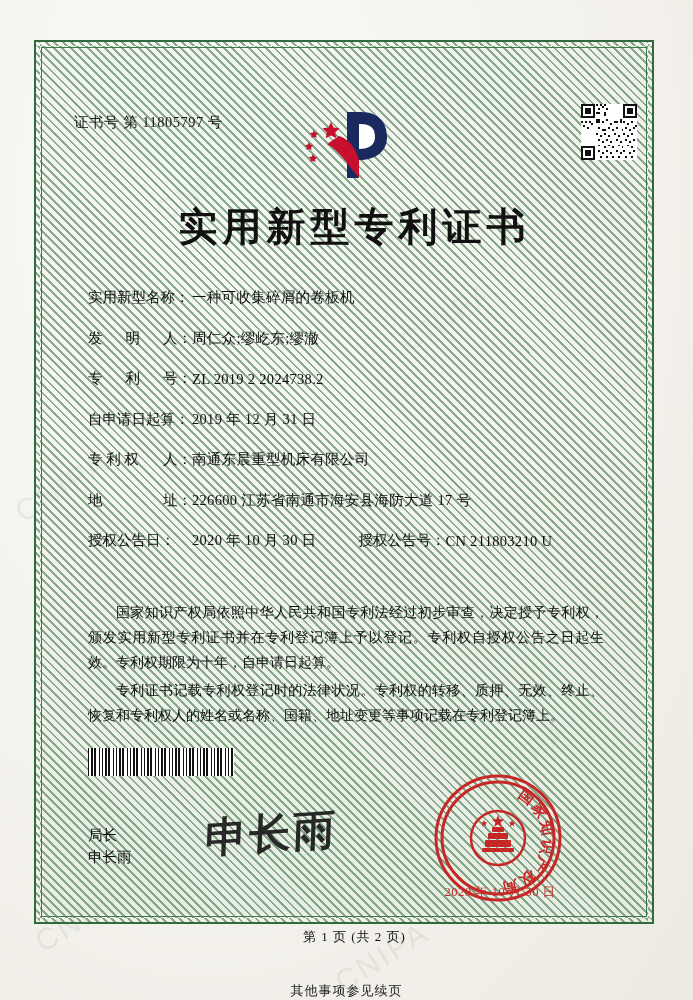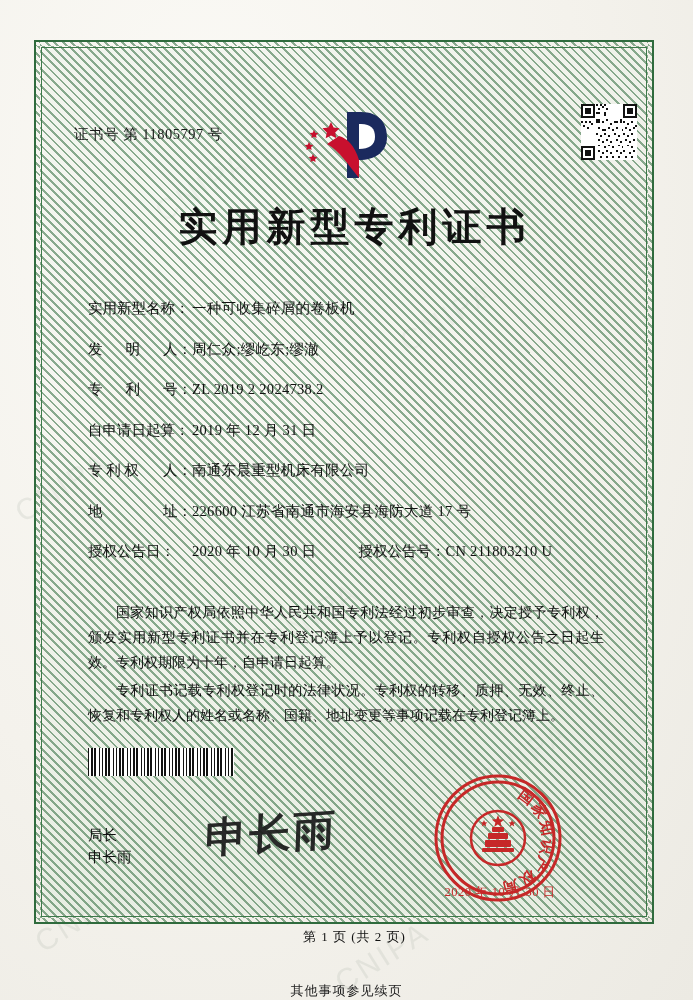--- a/index.html
+++ b/index.html
@@ -85,21 +85,21 @@
   .inner-tint {
     position: absolute;
     left: 44px; top: 50px;
     width: 600px; height: 864px;
     background: linear-gradient(180deg, rgba(236,243,234,0.55) 0%, rgba(246,248,242,0.25) 45%, rgba(224,236,222,0.6) 100%);
     pointer-events: none;
   }
 
   .cert-no {
     position: absolute;
-    left: 74px; top: 125px;
+    left: 74px; top: 113px;
     font-size: 14.5px;
     color: #1a1a1a;
     letter-spacing: 0.5px;
     text-align: right;
   }
 
   
   .qr {
     position: absolute;
     right: 56px; top: 104px;
@@ -131,23 +131,22 @@
 
   .fields {
     position: absolute;
     left: 88px; top: 288px;
     width: 520px;
     font-size: 14.5px;
     color: #121212;
   }
   .row {
     display: flex;
-    align-items: center;
+    align-items: flex-end;
     margin-bottom: 21.5px;
-    margin-top: 11px;
   }
   .row .lbl {
     width: 104px;
     flex: none;
     letter-spacing: 0;
     white-space: nowrap;
   }
   .row .lbl.spread {
     display: flex;
     justify-content: space-between;

